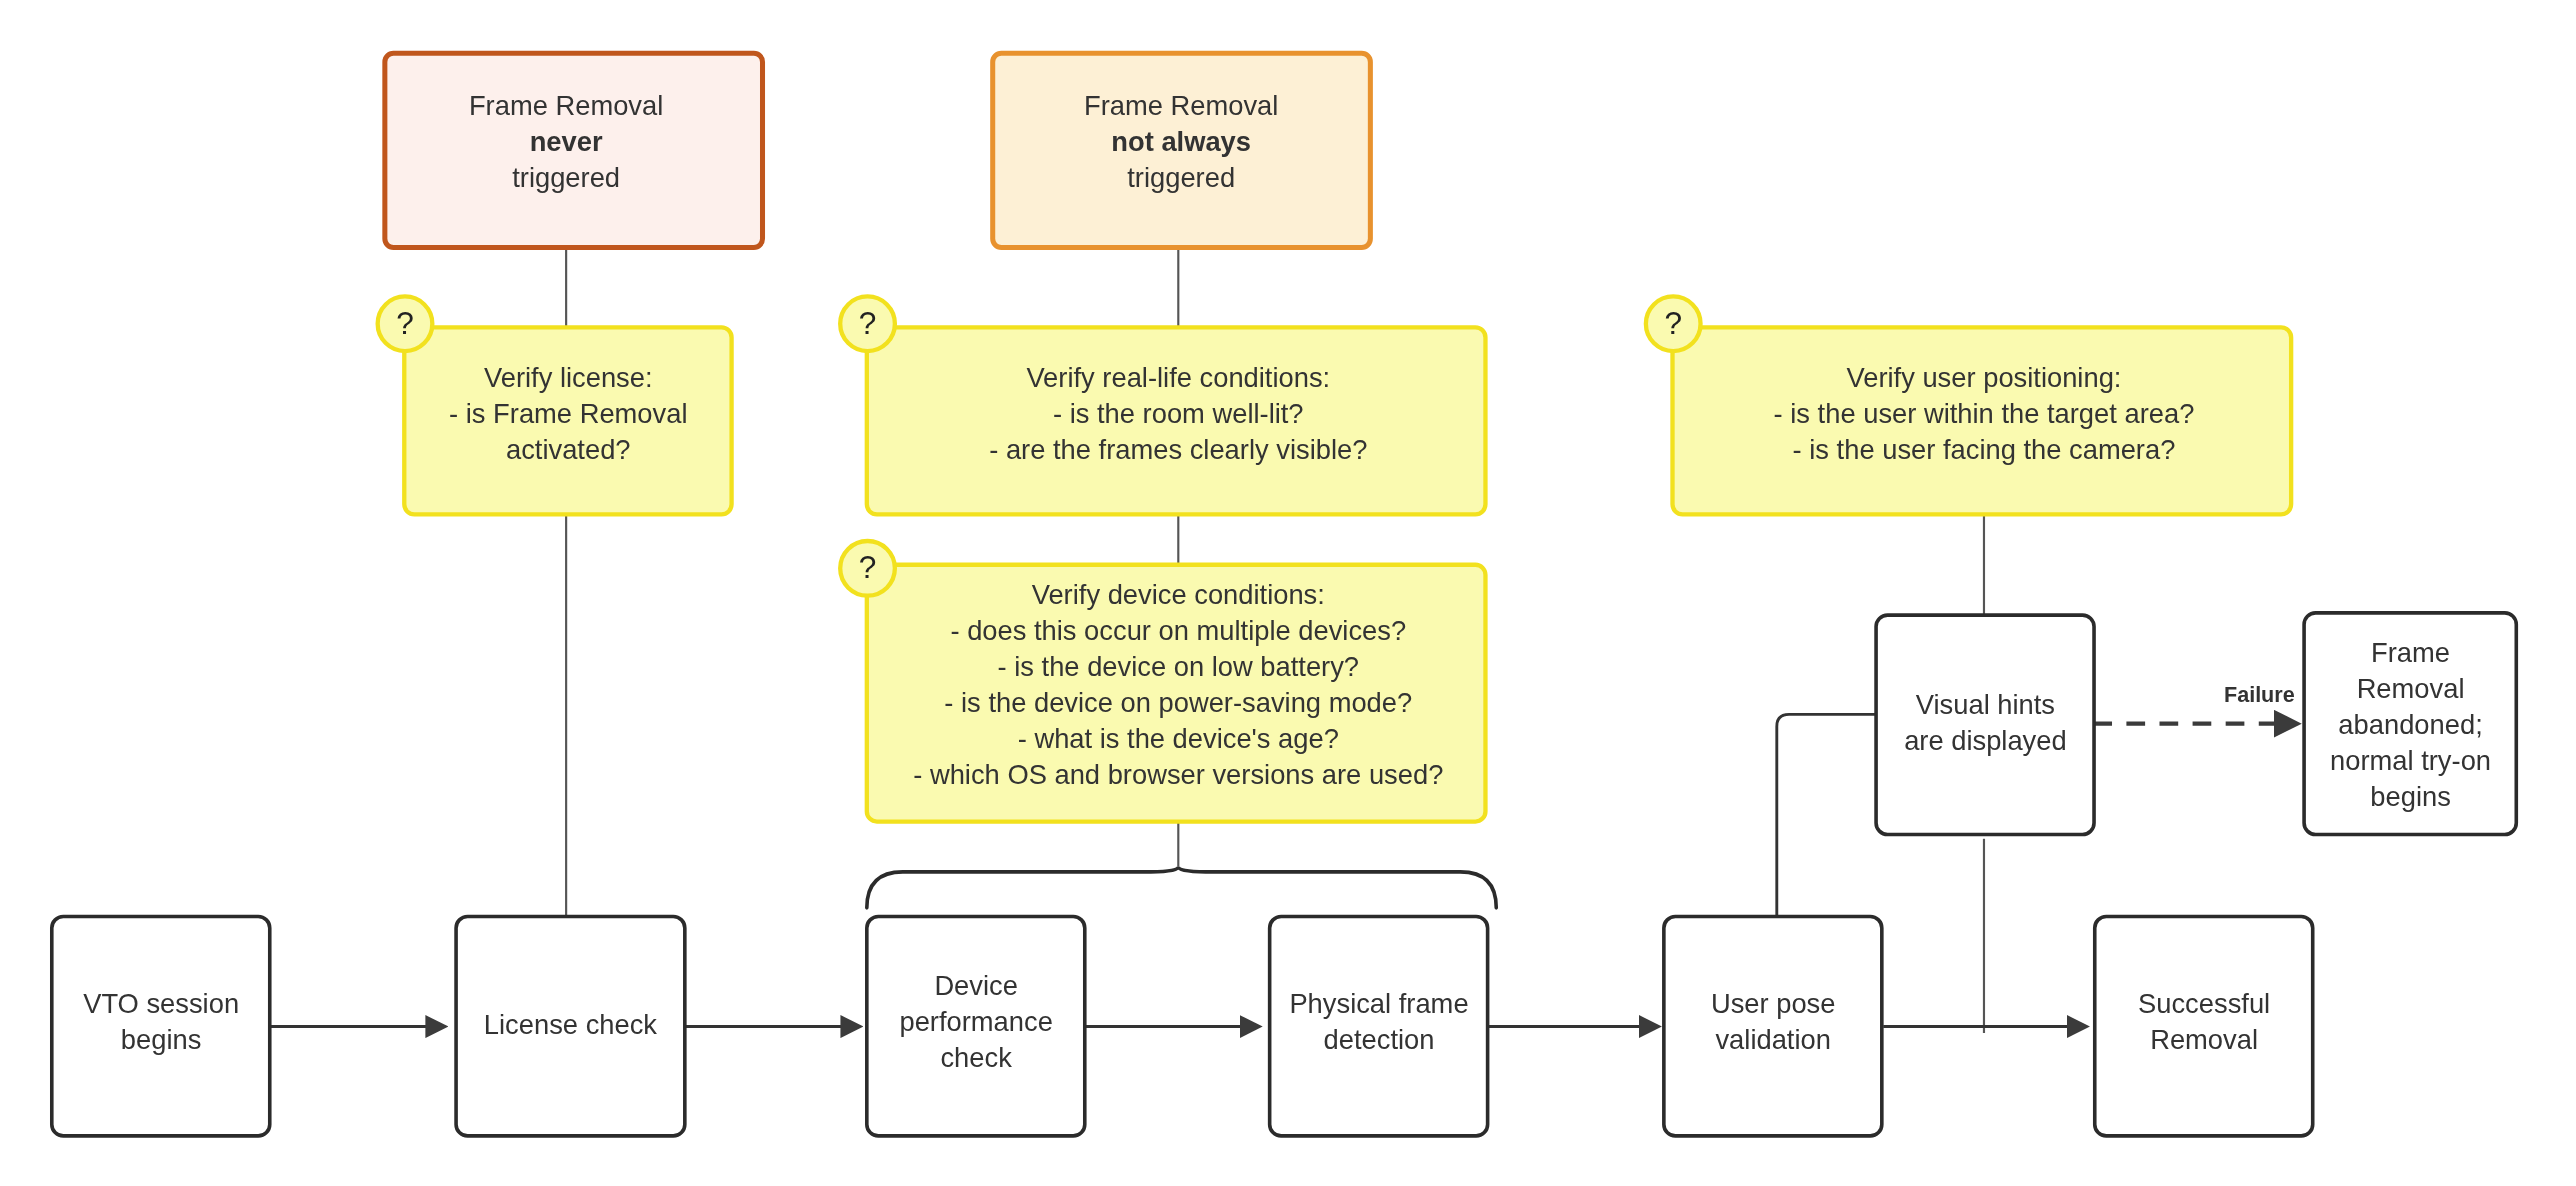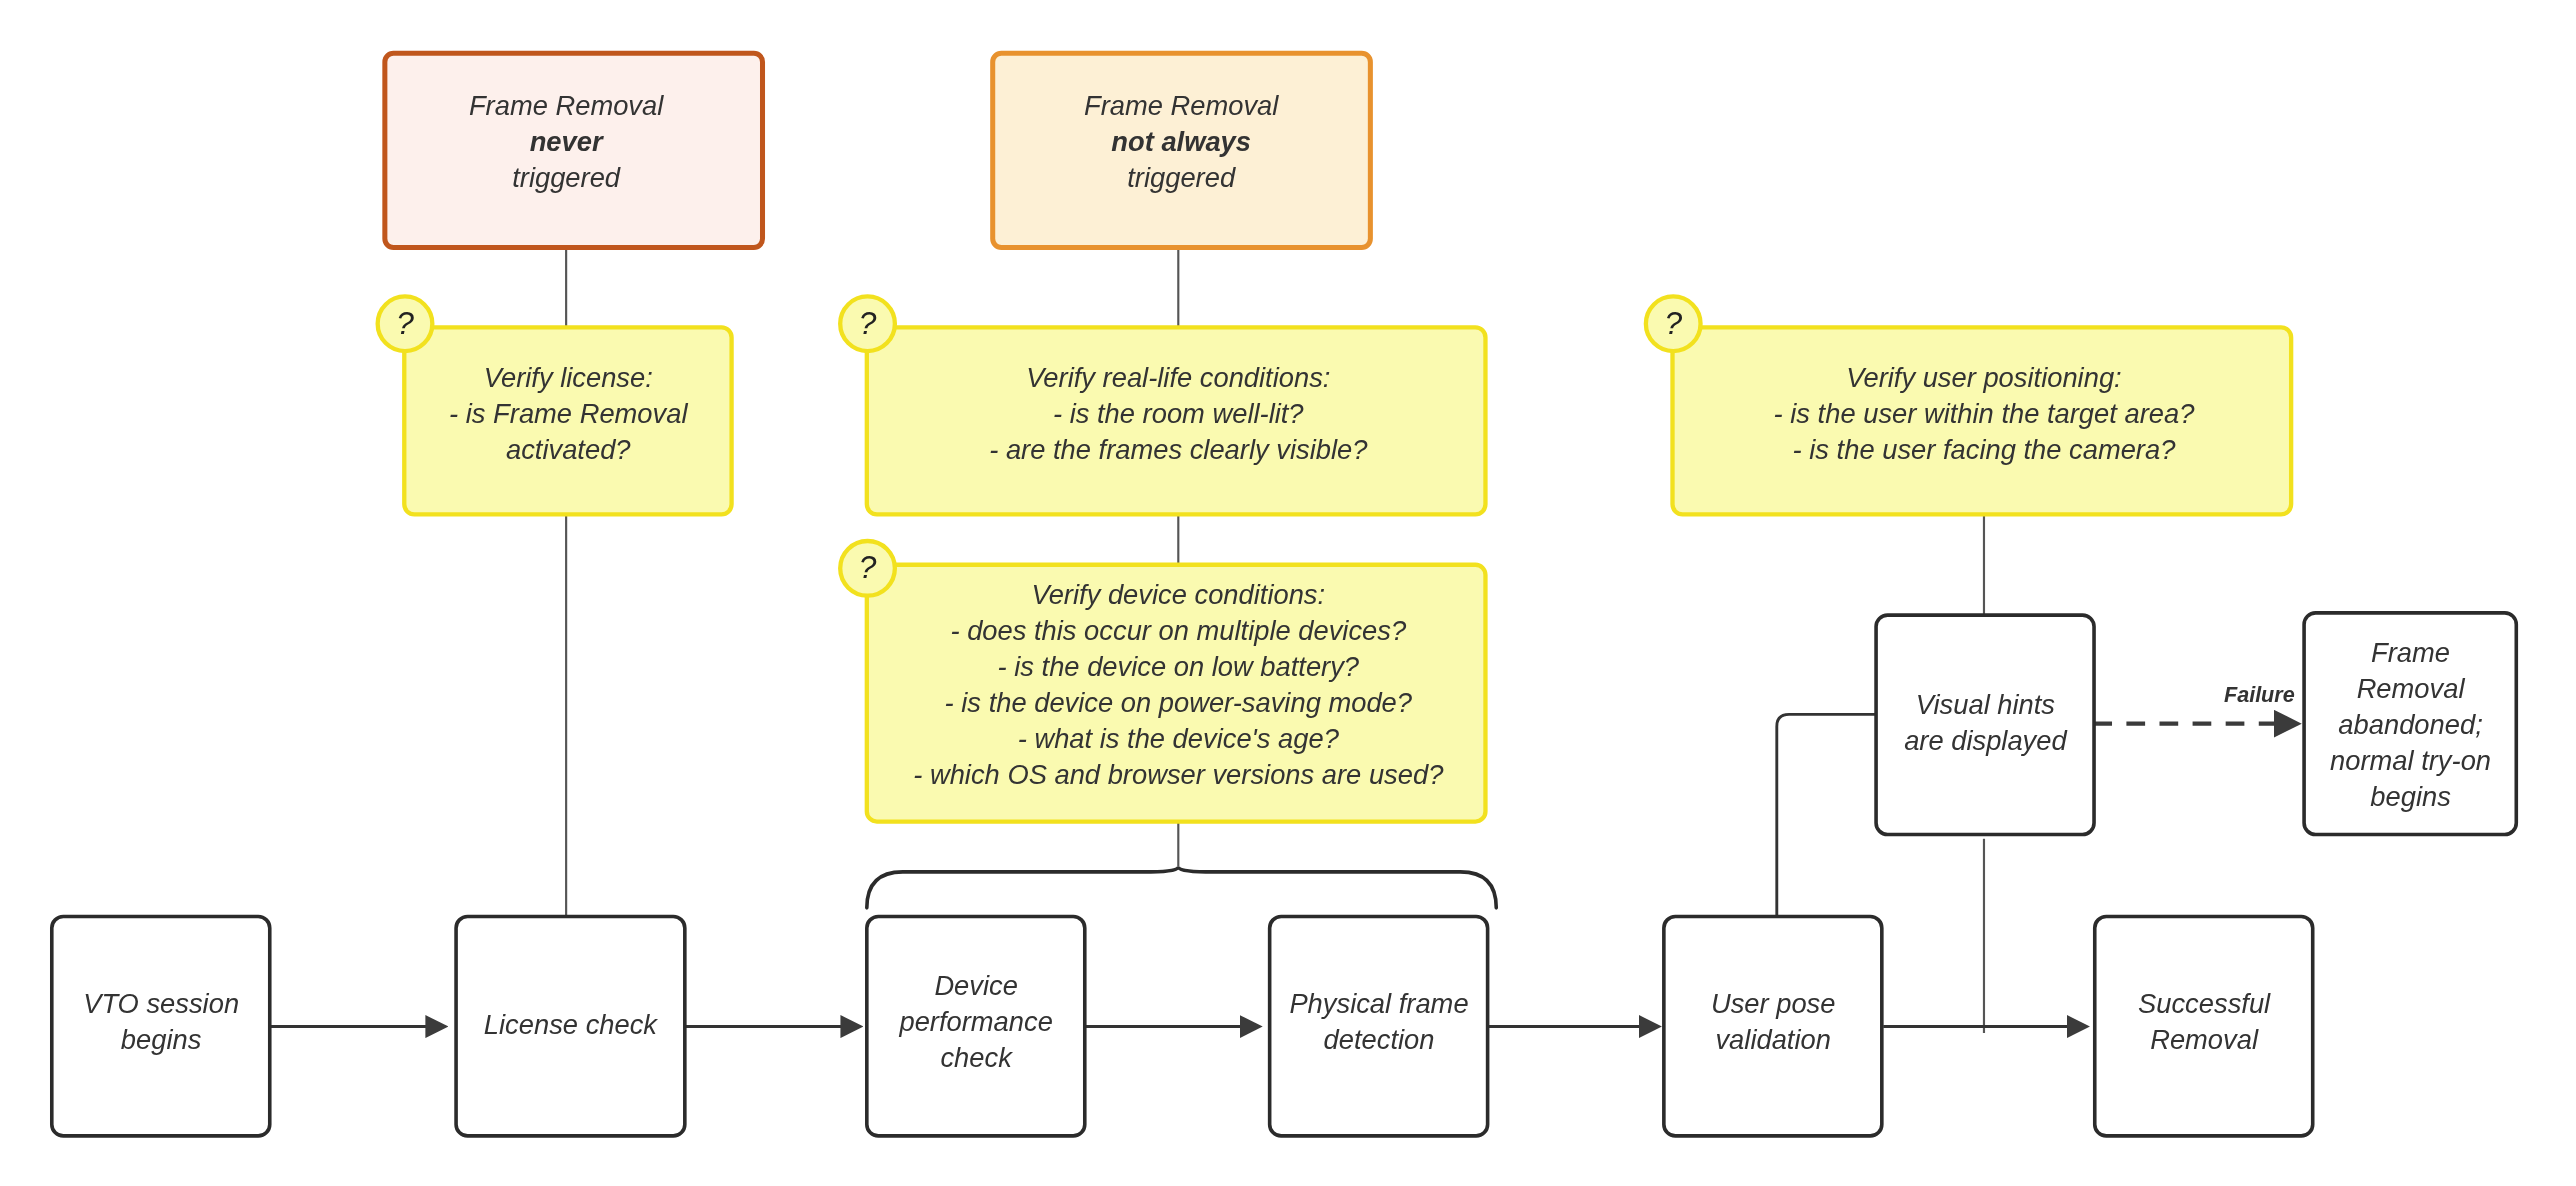--- a/index.html
+++ b/index.html
@@ -10,21 +10,20 @@
   body {
     width: 2576px;
     height: 1187px;
     font-family: "Liberation Sans", sans-serif;
     overflow: hidden;
   }
   #diagram-root {
     position: relative;
     width: 2576px;
     height: 861px;
-    font-style: italic;
   }
   svg.flow {
     display: block;
     width: 2576px;
     height: 1187px;
   }
   .node-text {
     font-family: "Liberation Sans", sans-serif;
     font-size: 38px;
     fill: #333333;

